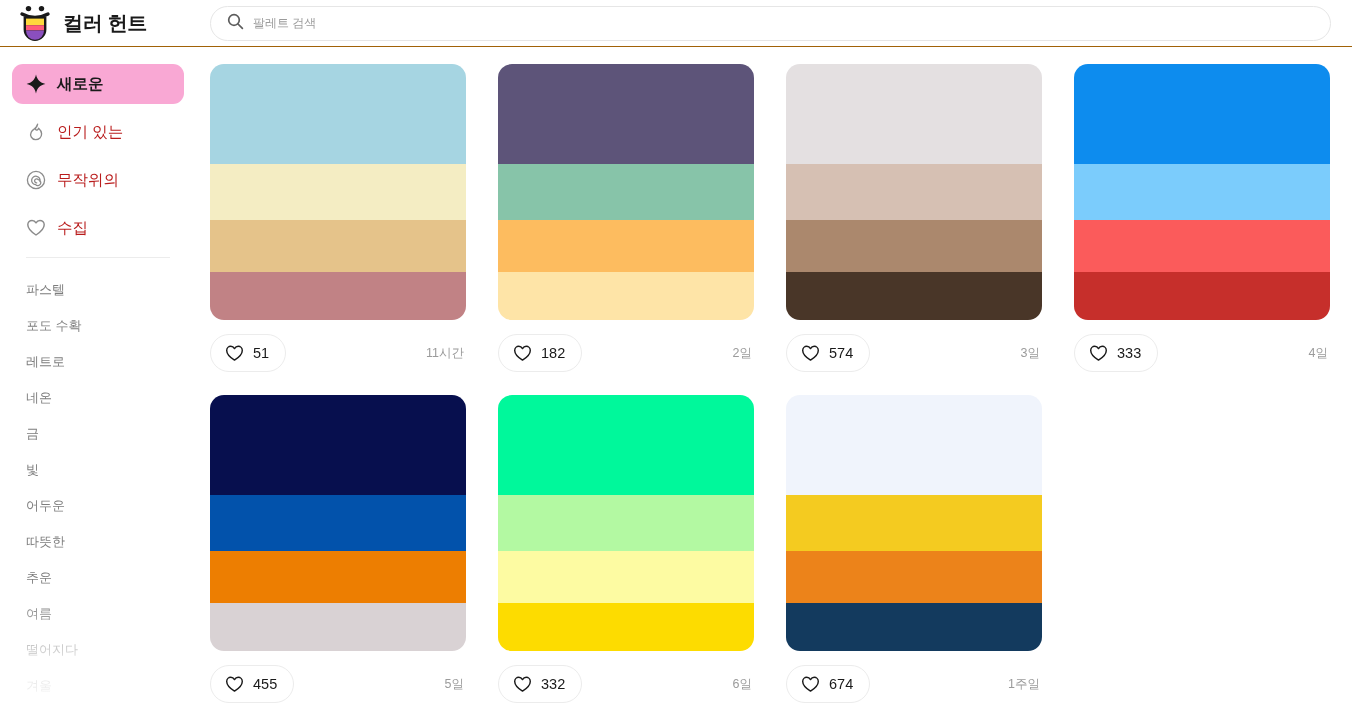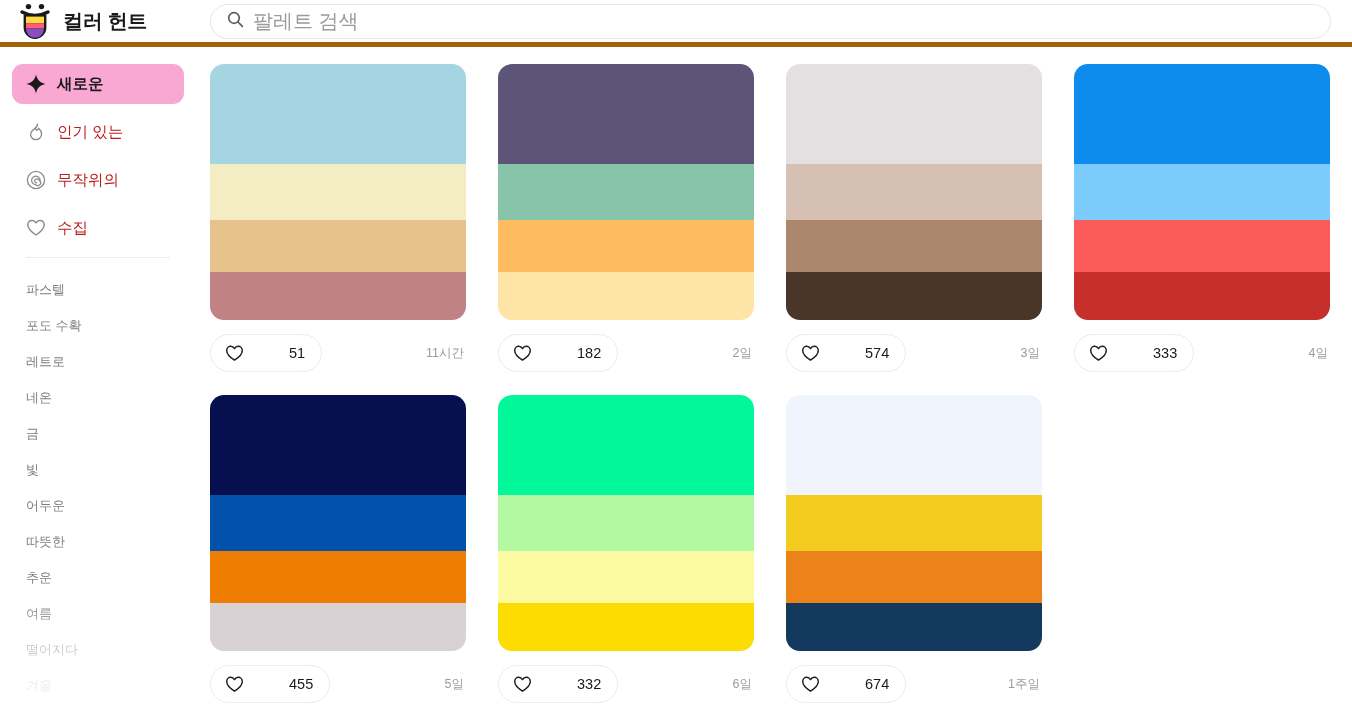--- a/index.html
+++ b/index.html
@@ -9,21 +9,21 @@
     font-family: "Liberation Sans", "DejaVu Sans", sans-serif;
     overflow: hidden;
     color: #1a1a1a;
   }
 
   
   .header {
     position: absolute; top: 0; left: 0;
     width: 1352px; height: 47px;
     background: #fff;
-    border-bottom: 5px solid #a16207;
+    border-bottom: 1px solid #a16207;
     display: flex; align-items: center;
   }
   .brand {
     display: flex; align-items: center; gap: 11px;
     width: 182px; padding-left: 18px;
   }
   .logo { width: 34px; height: 36px; display: block; }
   .brand-name {
     font-size: 20px; font-weight: bold; letter-spacing: -0.3px;
     color: #1a1a1a; white-space: nowrap;
@@ -32,21 +32,21 @@
     margin-left: 28px;
     width: 1121px; height: 35px;
     border: 1px solid #e6e6e6;
     border-radius: 18px;
     display: flex; align-items: center;
     padding: 0 16px; gap: 9px;
     background: #fff;
   }
   .search-input {
     border: none; outline: none; background: transparent;
-    font-family: inherit; font-size: 20px; color: #0f766e;
+    font-family: inherit; font-size: 12px; color: #0f766e;
     flex: 1; height: 100%;
   }
   .search-input::placeholder { color: #9b9b9b; }
 
   
   .sidebar {
     position: absolute; top: 47px; left: 0;
     width: 196px; height: 668px;
     background: #fff; padding-top: 17px;
     overflow: hidden;
@@ -105,21 +105,21 @@
   .card-meta {
     height: 66px; display: flex; align-items: center;
     justify-content: space-between;
   }
   .like-btn {
     display: flex; align-items: center; gap: 9px;
     height: 38px; padding: 0 16px 0 14px;
     border: 1px solid #ececec; border-radius: 19px;
     background: #fff; cursor: pointer;
   }
-  .like-count { font-size: 14.5px; color: #1a1a1a; margin-left: 36px; }
+  .like-count { font-size: 14.5px; color: #1a1a1a; }
   .heart-ico { width: 19px; height: 19px; display: block; }
   .time { font-size: 12.5px; color: #9b9b9b; padding-right: 2px; }
 </style>
 </head>
 <body>
 
 <div class="header">
   <div class="brand">
     <span>
       <svg class="logo" viewBox="0 0 34 36">

